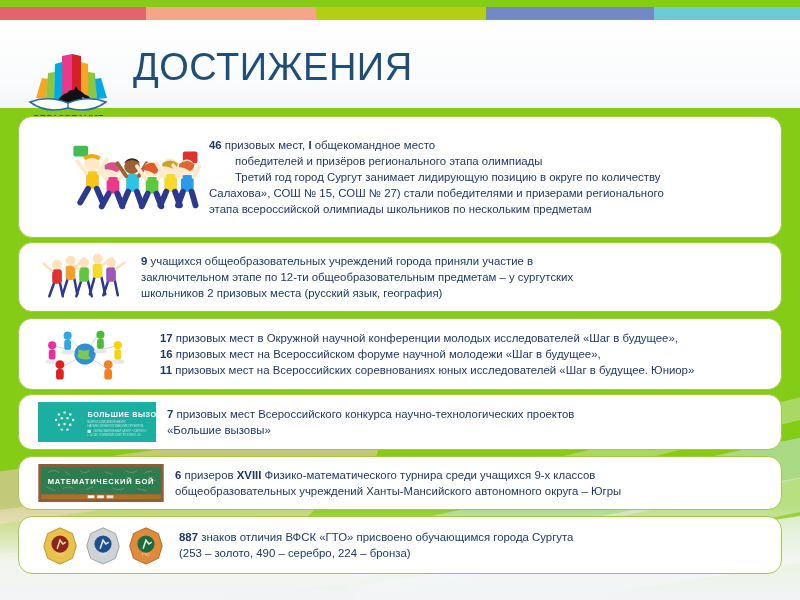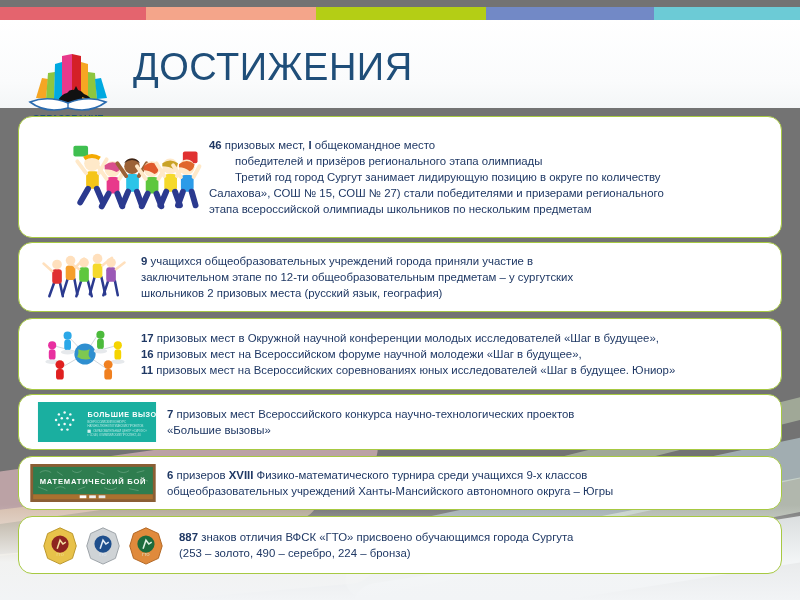--- a/index.html
+++ b/index.html
@@ -9,21 +9,21 @@
     background: #ffffff;
   }
   body {
     font-family: "Liberation Sans", sans-serif;
   }
   #slide {
     position: relative;
     width: 800px;
     height: 600px;
     overflow: hidden;
-    background: #737373;
+    background: #84cc16;
   }
 
   
   .bg-layer {
     position: absolute;
     inset: 0;
     overflow: hidden;
     pointer-events: none;
   }
   .swoosh {
@@ -166,21 +166,21 @@
   #block-2 { left: 18px;  top: 242px; width: 764px; height: 70px; }
   #block-2 .art { width: 112px; padding-left: 10px; }
 
   #block-3 { left: 18px;  top: 318px; width: 764px; height: 72px; }
   #block-3 .art { width: 112px; padding-left: 10px; }
 
   #block-4 { left: 18px;  top: 394px; width: 764px; height: 56px; }
   #block-4 .art { width: 140px; padding-left: 8px; }
 
   #block-5 { left: 18px;  top: 456px; width: 764px; height: 54px; }
-  #block-5 .art { width: 148px; padding-left: 0; }
+  #block-5 .art { width: 148px; padding-left: 8px; }
 
   #block-6 { left: 18px;  top: 516px; width: 764px; height: 58px; }
   #block-6 .art { width: 152px; padding-left: 8px; }
 
   .txt-line { white-space: nowrap; }
   #block-1 .txt-line, #block-2 .txt-line, #block-3 .txt-line,
   #block-4 .txt-line, #block-5 .txt-line, #block-6 .txt-line {
     white-space: normal;
   }
 </style>
@@ -375,21 +375,21 @@
                 <circle cx="22" cy="40" r="4.6" fill="#E02020"></circle>
                 <rect x="18" y="44.5" width="8" height="11" rx="3" fill="#E02020"></rect>
               </g>
             <g>
                 <circle cx="72" cy="40" r="4.6" fill="#F08020"></circle>
                 <rect x="68" y="44.5" width="8" height="11" rx="3" fill="#F08020"></rect>
               </g>
           </g>
         </svg>
       </div>
-      <div class="txt" style="color: rgb(31, 56, 100);">
+      <div class="txt" style="color: rgb(31, 56, 100); margin-left: 19px;">
           <p class="txt-line"><b>17</b> призовых мест в Окружной научной конференции молодых исследователей «Шаг в будущее»,</p>
           <p class="txt-line"><b>16</b> призовых мест на Всероссийском форуме научной молодежи «Шаг в будущее»,</p>
           <p class="txt-line"><b>11</b> призовых мест на Всероссийских соревнованиях юных исследователей «Шаг в будущее. Юниор»</p>
         </div>
     </div>
 
     <div class="block" id="block-4" style="border-color: rgb(167, 201, 66);">
       <div class="art">
         <svg viewBox="0 0 124 42" width="122" height="40" aria-hidden="true">
           <rect x="0" y="0" width="124" height="42" fill="#1AAFA0"></rect>

